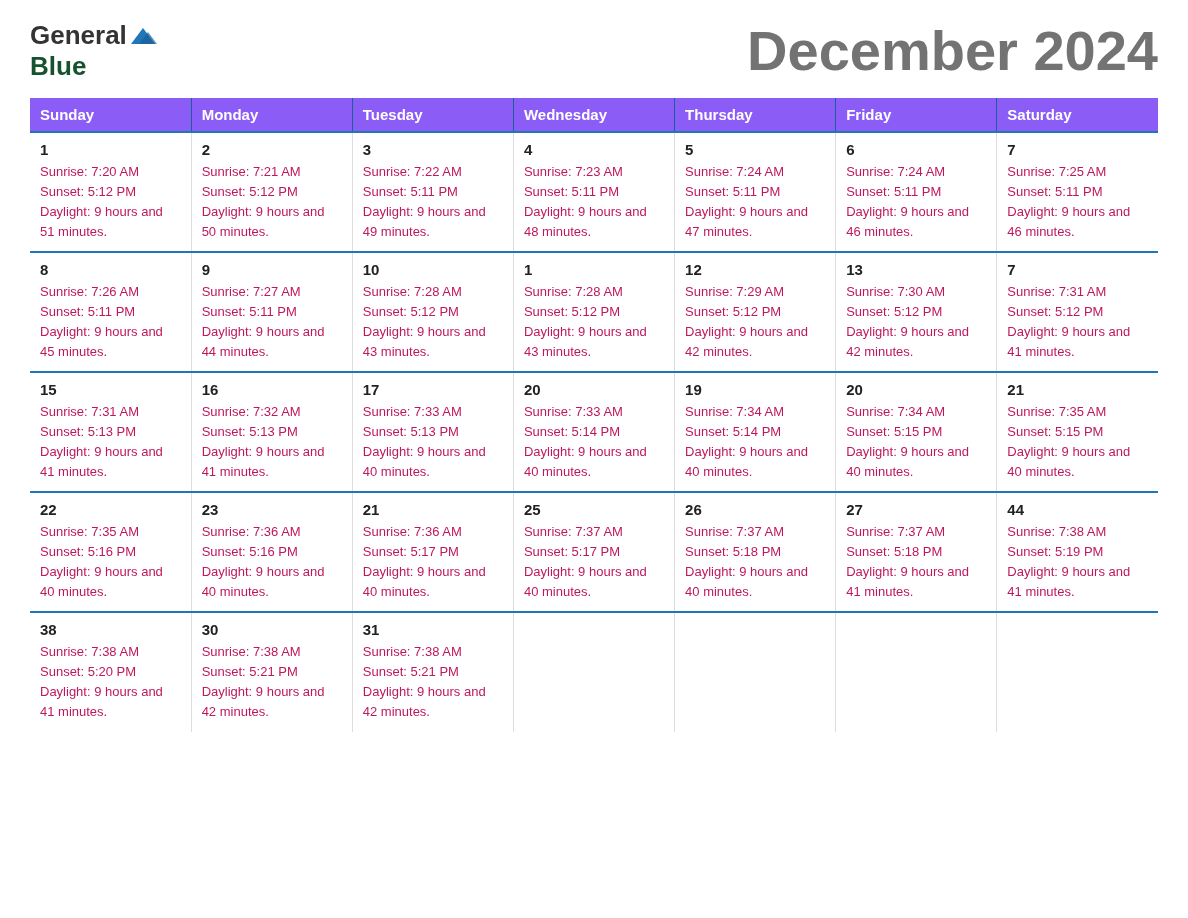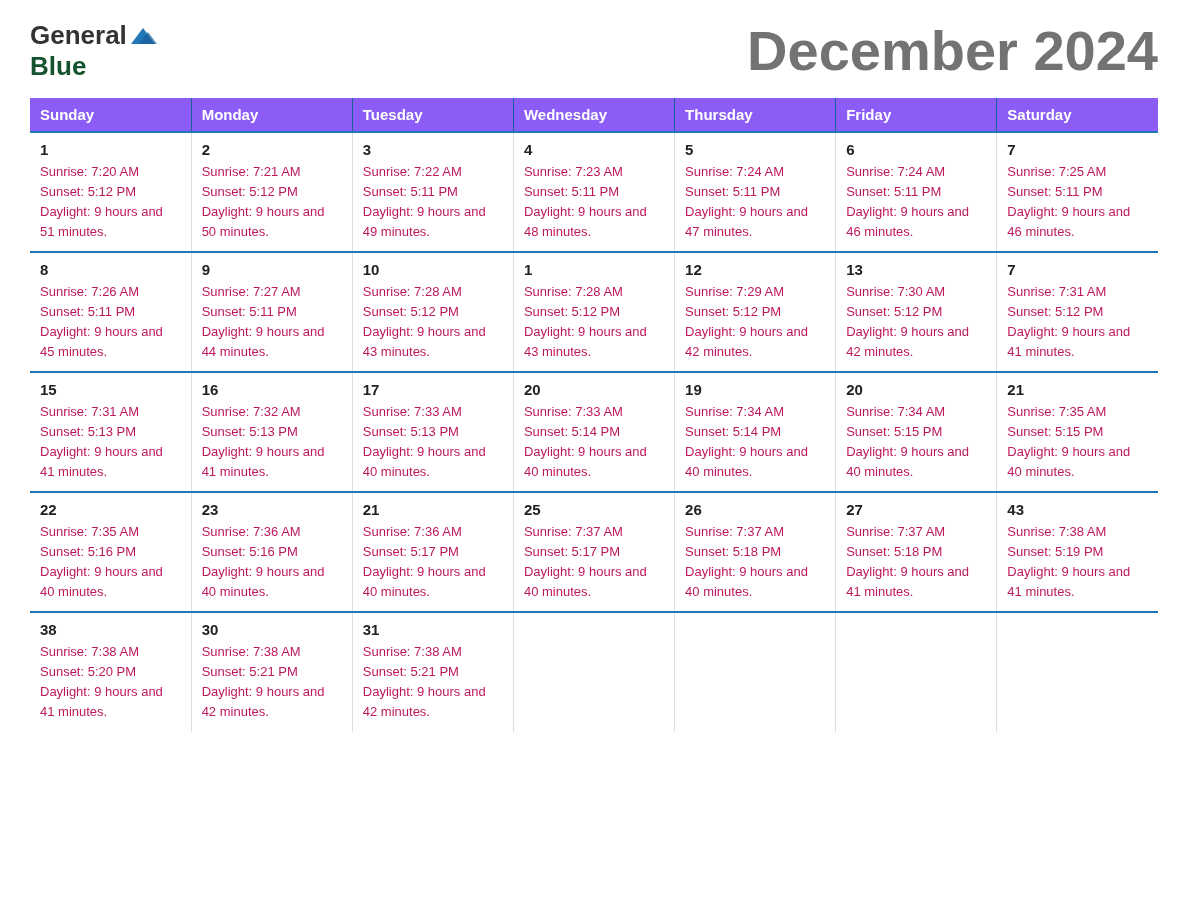--- a/index.html
+++ b/index.html
@@ -349,21 +349,21 @@
       </td>
         <td>
         <span class="day-number">27</span>
         <div class="day-info">
           Sunrise: 7:37 AM<br>
           Sunset: 5:18 PM<br>
           Daylight: 9 hours and 41 minutes.
         </div>
       </td>
         <td>
-        <span class="day-number">43</span>
+        <span class="day-number">44</span>
         <div class="day-info">
           Sunrise: 7:38 AM<br>
           Sunset: 5:19 PM<br>
           Daylight: 9 hours and 41 minutes.
         </div>
       </td>
       </tr>
       <tr>
         <td>
         <span class="day-number">38</span>

